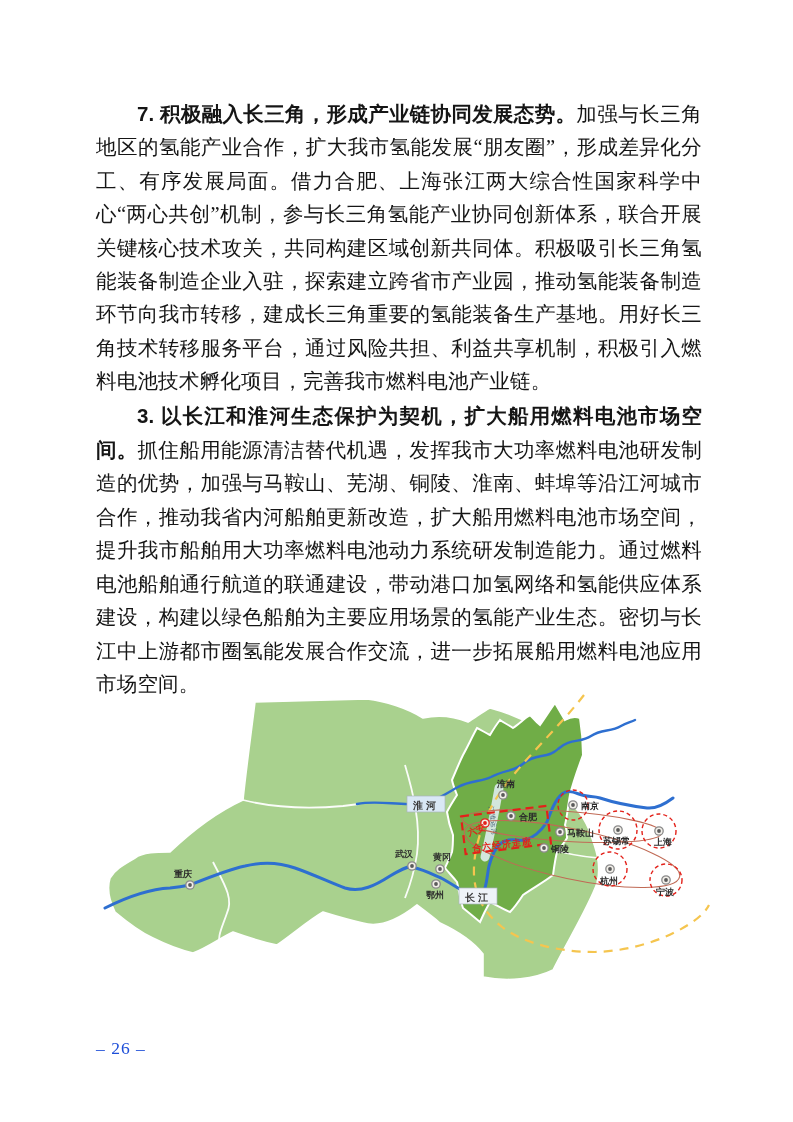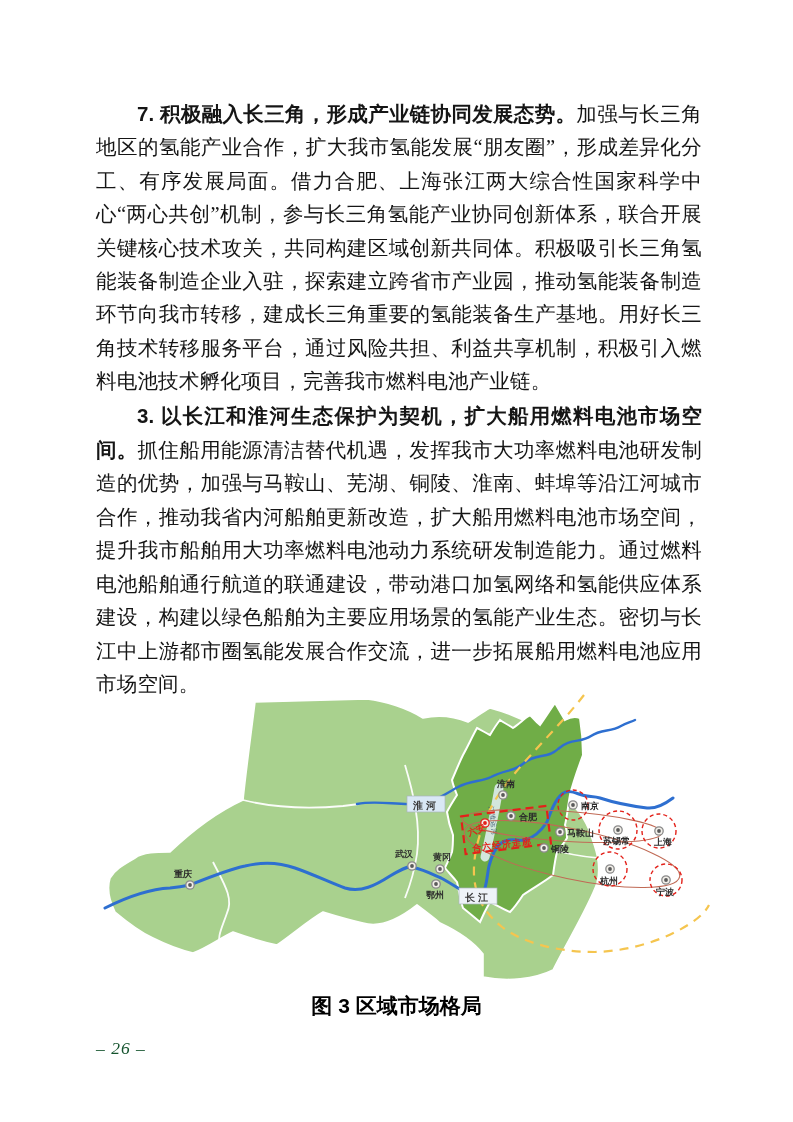--- a/index.html
+++ b/index.html
@@ -18,21 +18,21 @@
     letter-spacing:0;
   }
   .figure-wrap { position:absolute; left:95px; top:692px; width:615px; height:298px; }
   .figure-caption {
     position:absolute; left:0; top:992px; width:100%;
     text-align:center; font-size:21px; font-weight:700;
     font-family:"Liberation Sans","DejaVu Sans",sans-serif; color:#000;
   }
   .page-number {
     position:absolute; left:96px; top:1038px; font-size:17.5px;
-    letter-spacing:1px; color:#14532d;font-style:italic;
+    letter-spacing:1px; color:#1d4ed8;
   }
   
   .city-label { font-size:9px; font-weight:700; fill:#2b2b2b;
     font-family:"Liberation Serif", serif; }
   .city-label.red { fill:#e3211a; }
   .river-box-text { font-size:10px; font-weight:700; fill:#3a3a3a;
     letter-spacing:3px; font-family:"Liberation Serif", serif; }
   .corridor-text { font-size:9px; font-weight:700; fill:#e3211a;
     letter-spacing:1px; font-family:"Liberation Serif", serif; }
   .canal-text { font-size:6.5px; fill:#3d5a74; letter-spacing:1px;
@@ -186,16 +186,15 @@
           <g>
             <circle cx="571" cy="188" r="16" fill="none" stroke="#e3211a" stroke-width="1.4" stroke-dasharray="4 3"></circle>
             <circle cx="571" cy="188" r="4.2" fill="#f2efe9" stroke="#8a8a8a" stroke-width="1.3"></circle>
             <circle cx="571" cy="188" r="1.9" fill="#5a5a5a"></circle>
             <text x="561" y="203" class="city-label">宁波</text>
           </g>
         </g>
     </svg>
   </div>
 
-  <div class="figure-caption">图 3 区域市场格局</div>
 
   <div class="page-number">– 26 –</div>
 </div>
 
 </body></html>

